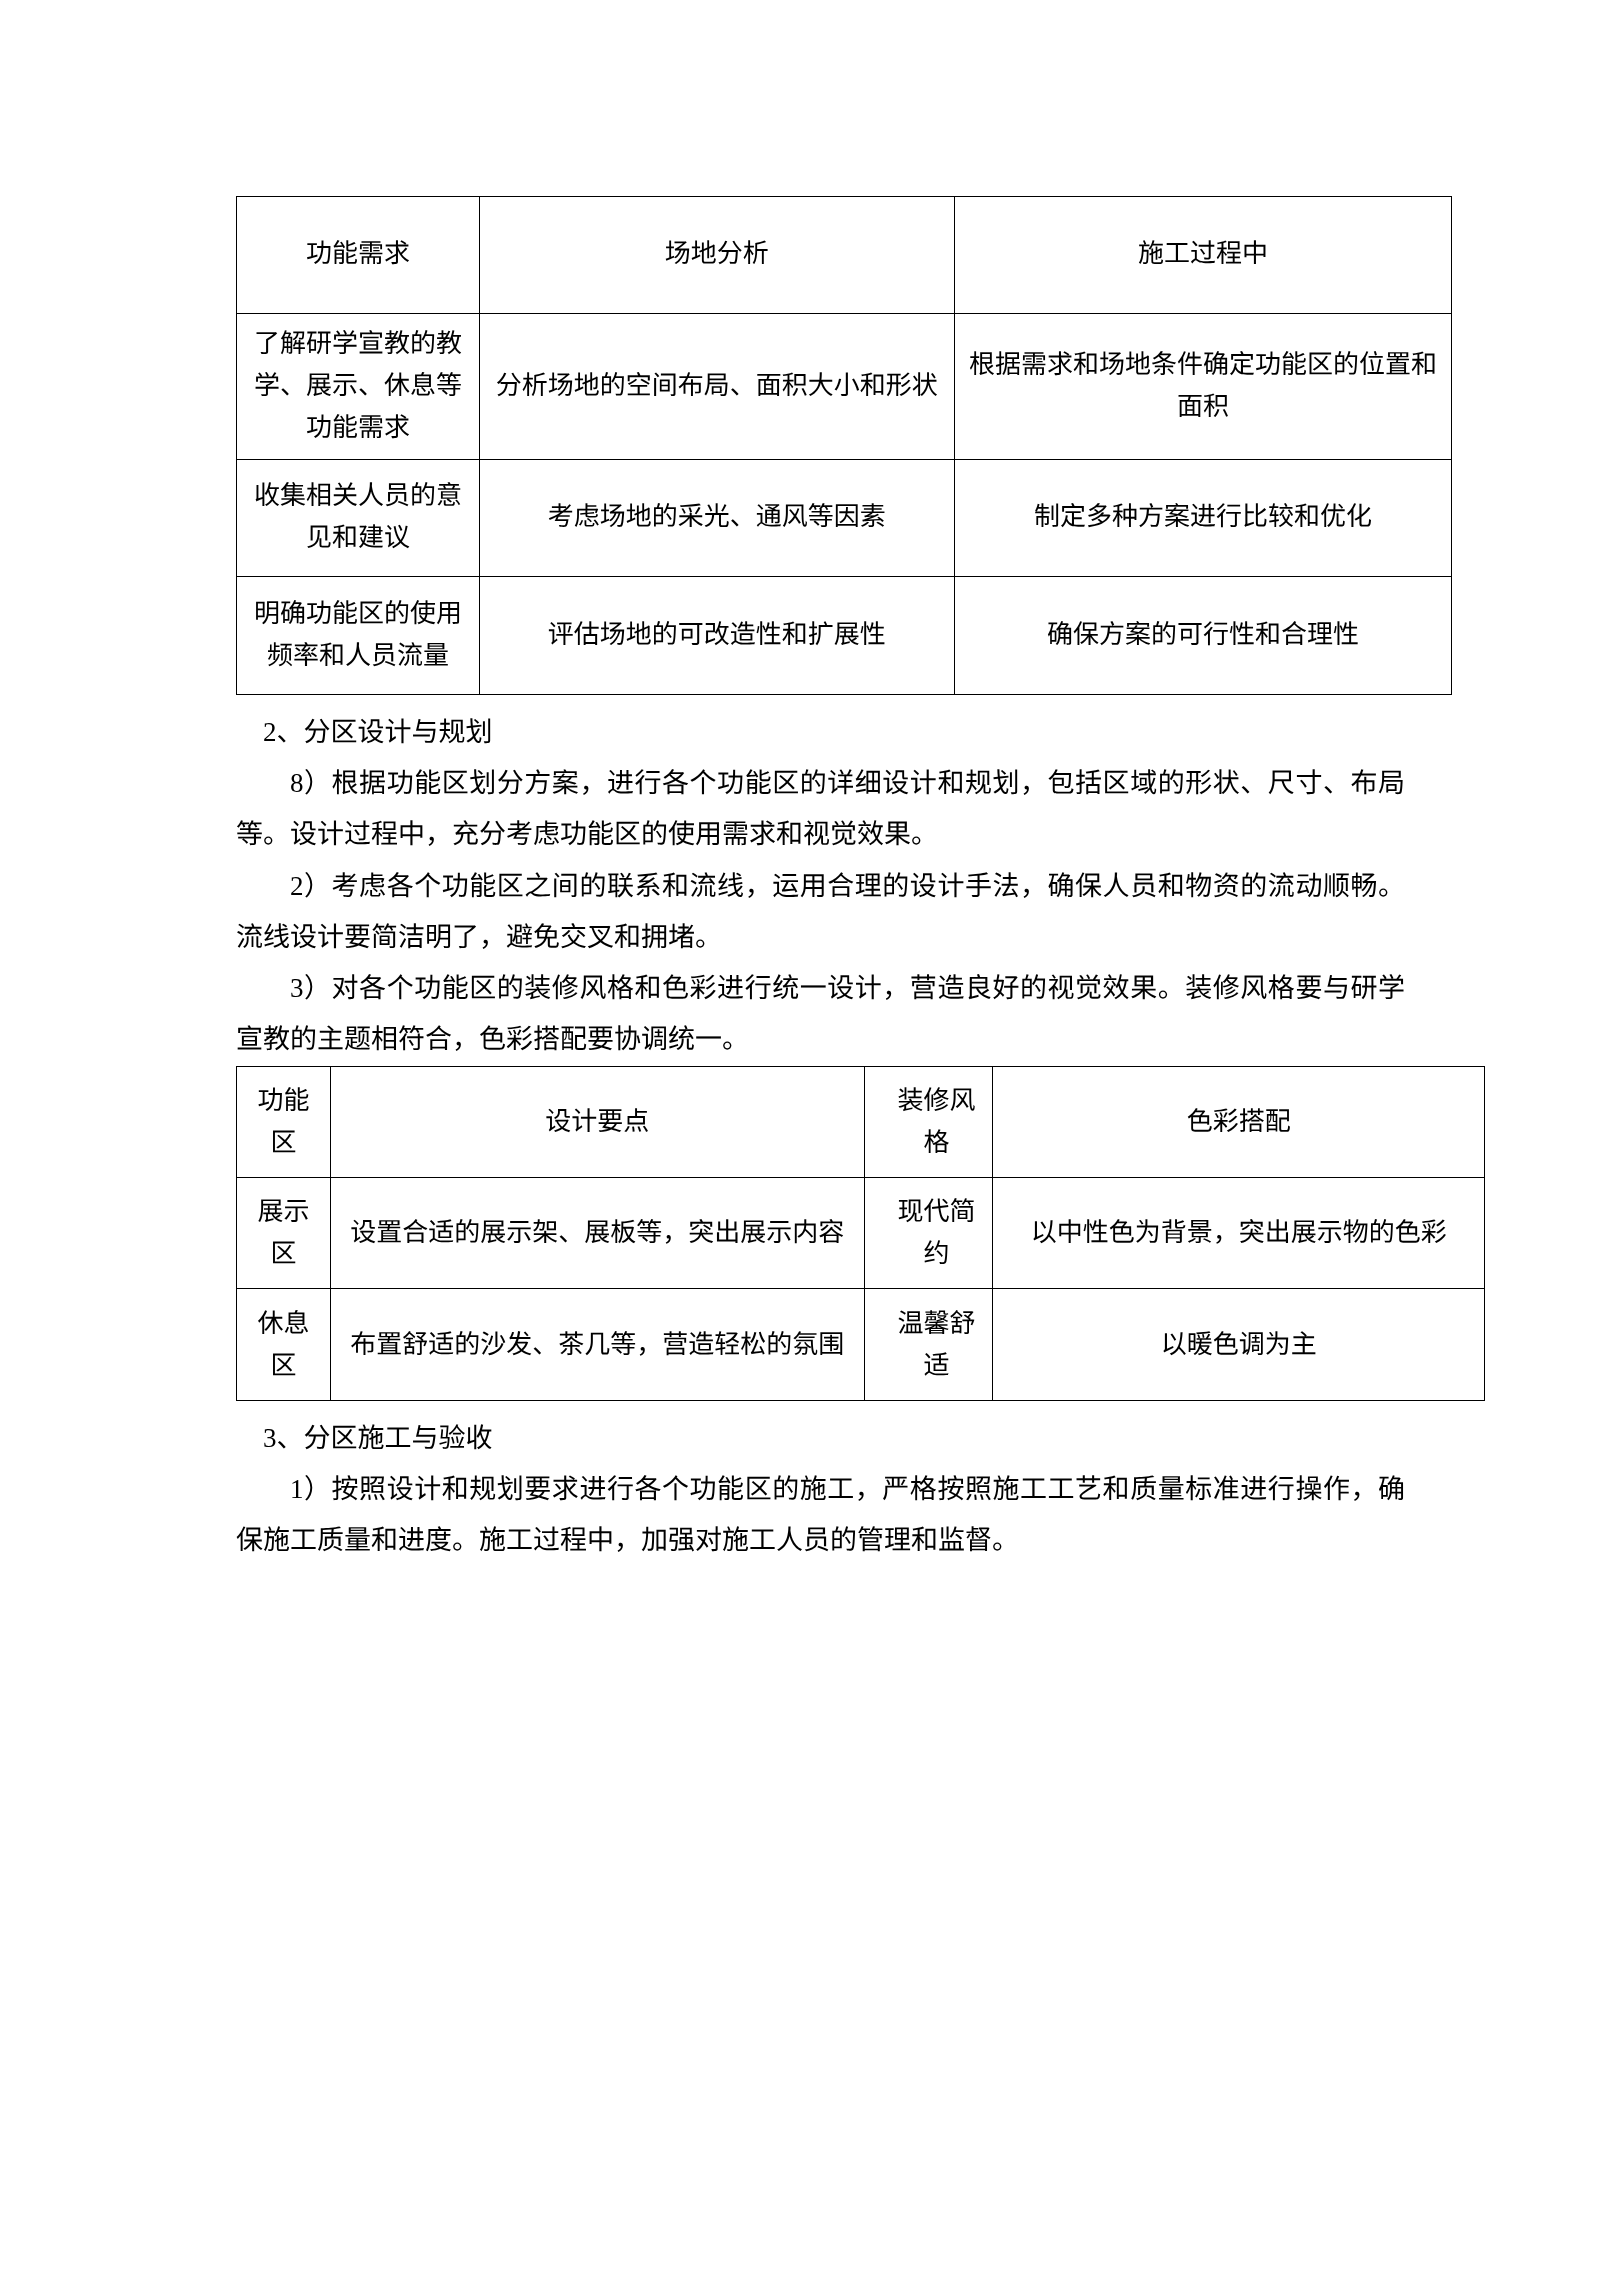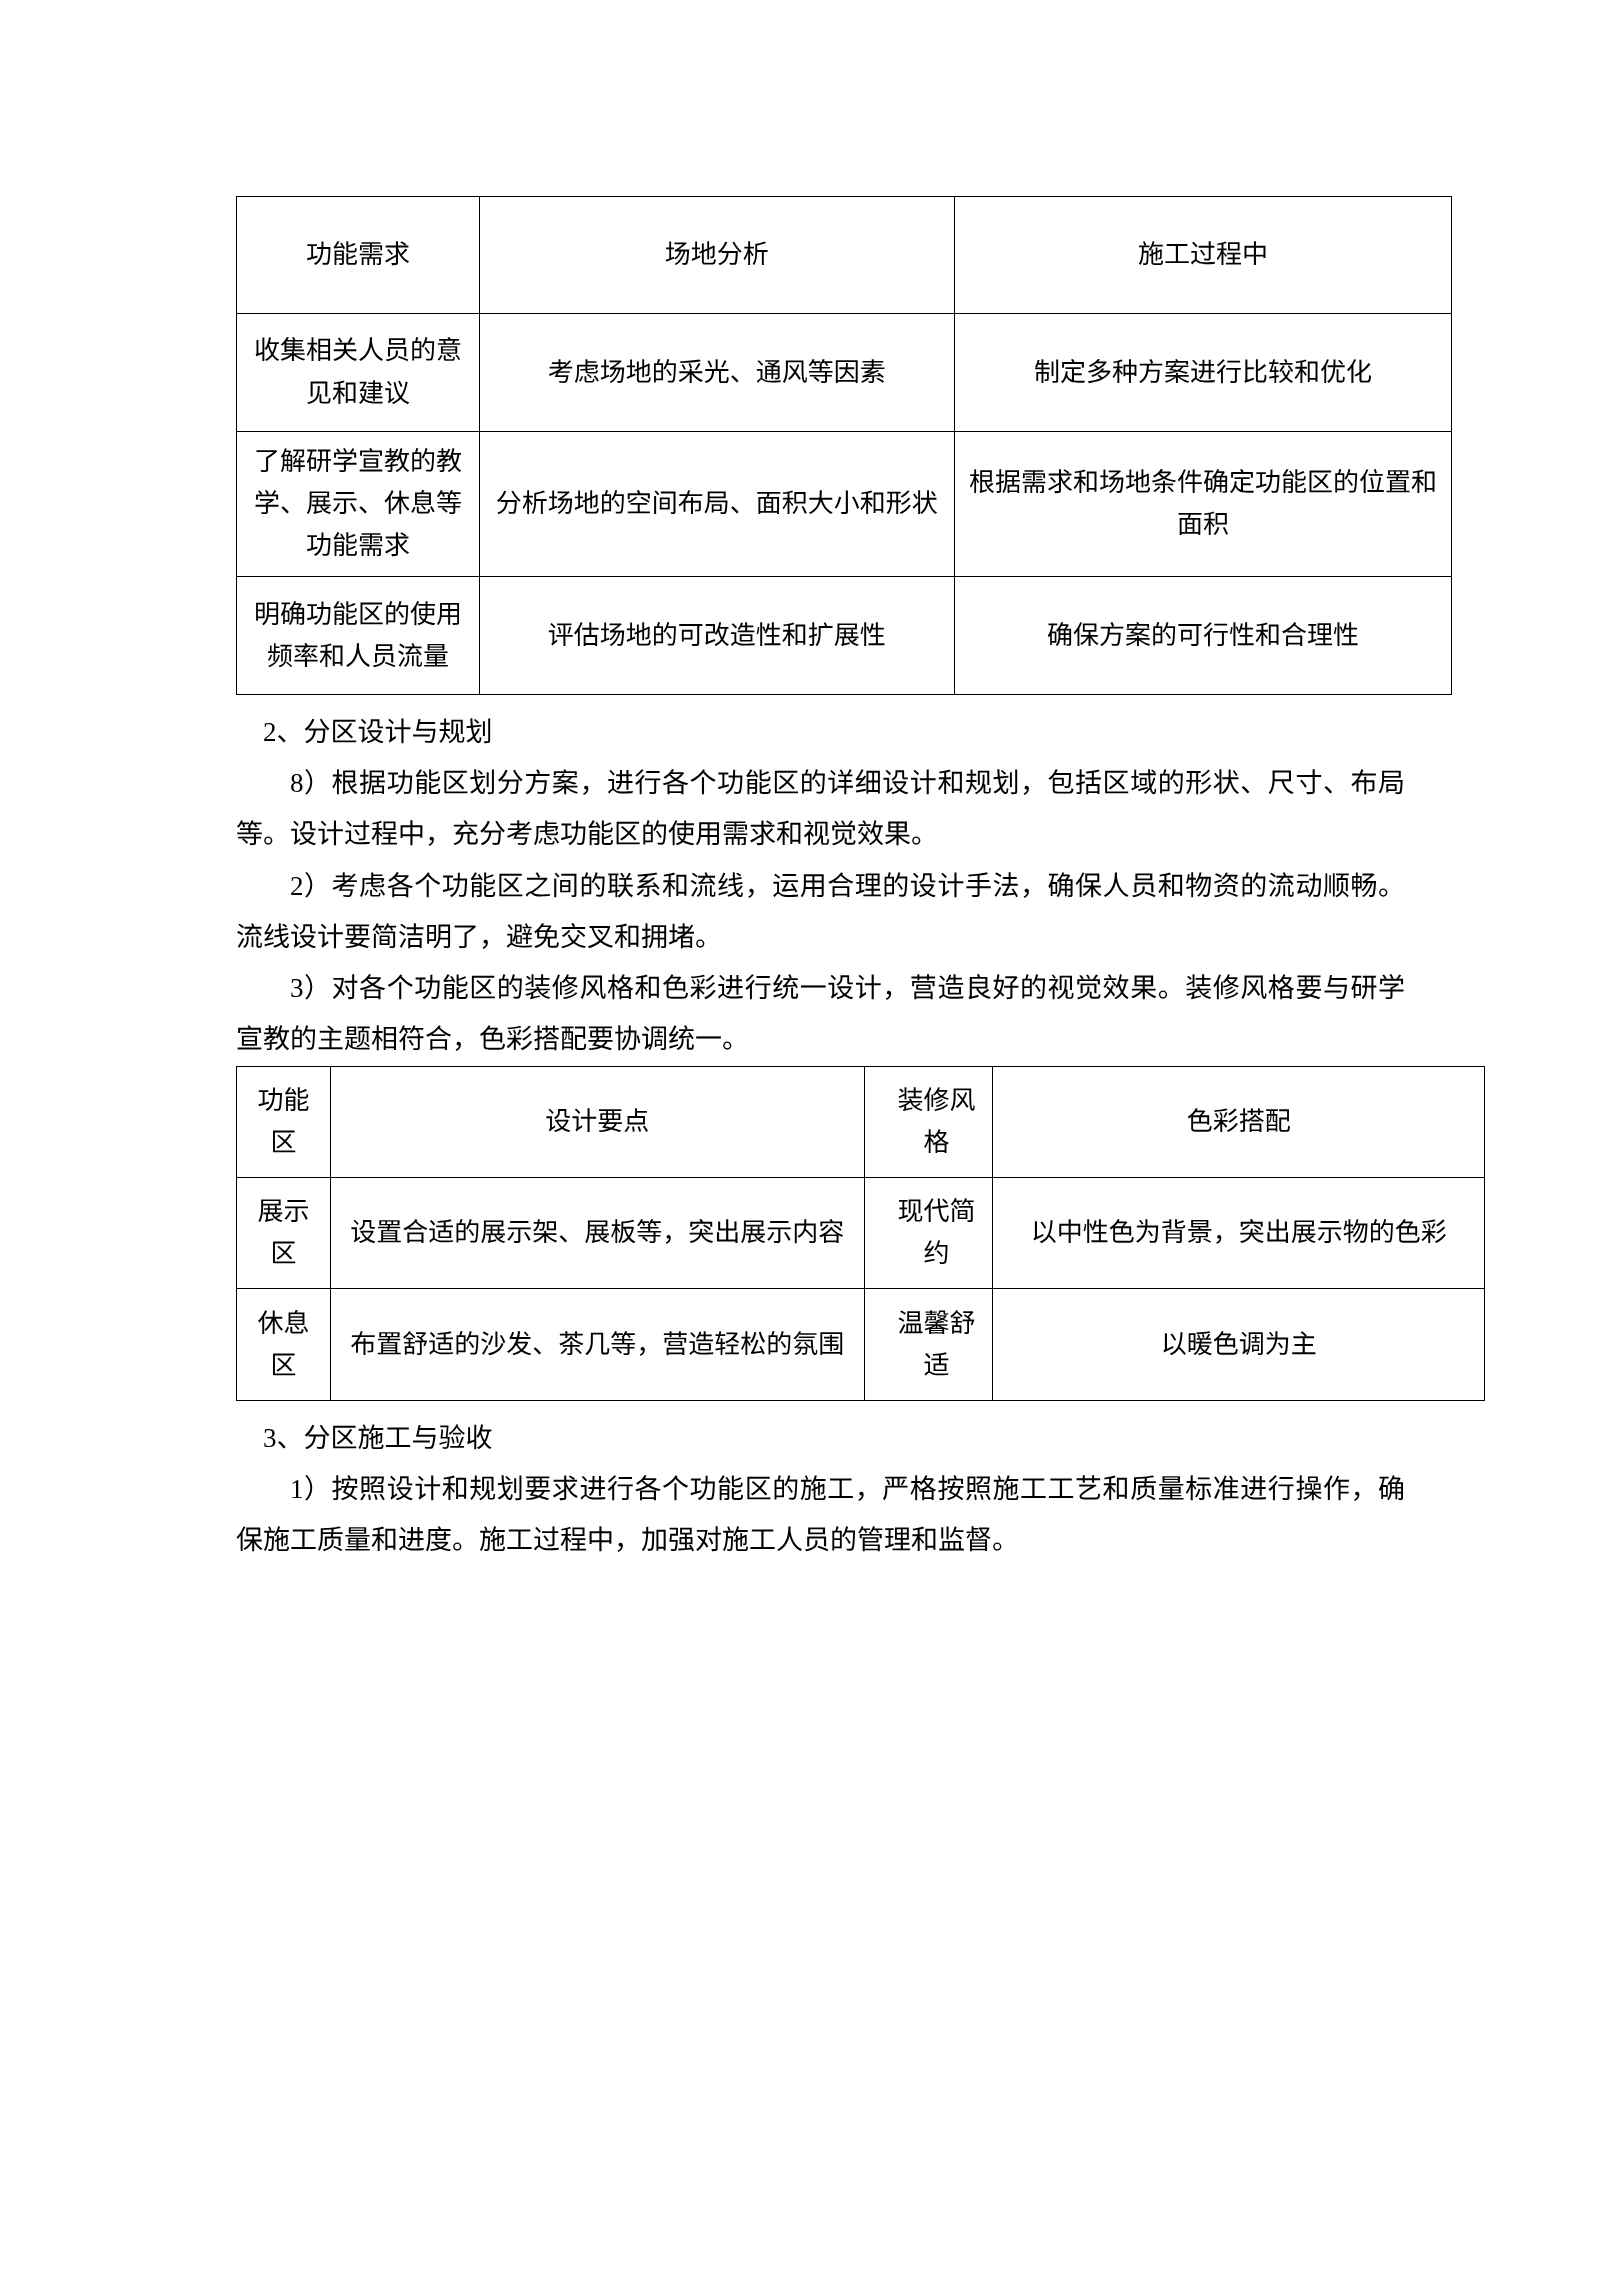--- a/index.html
+++ b/index.html
@@ -31,21 +31,21 @@
   }
   table.doc-table td {
     border: 1.3px solid #000000;
     padding: 9.2px 7.9px;
     font-size: 26px;
     line-height: 1.62;
     vertical-align: middle;
     text-align: center;
     word-break: break-all;
   }
-  table.doc-table.t1 td { height: 98px; }
+  table.doc-table.t1 td { height: 98px; font-family: Liberation Mono, monospace; }
   table.doc-table.t2 td { height: 92px; }
 
   .col-a { width: 226px; }
   .col-b { width: 458px; }
   .col-c { width: 481px; }
 
   .t2 .c1 { width: 77px; }
   .t2 .c2 { width: 517px; }
   .t2 .c3 { width: 96px; padding-left: 24px; }
   .t2 .c4 { width: 475px; }
@@ -74,28 +74,28 @@
 <div class="page">
 
   <table class="doc-table t1">
     <tbody>
       <tr>
         <td class="col-a">功能需求</td>
         <td class="col-b">场地分析</td>
         <td class="col-c">施工过程中</td>
       </tr>
       <tr>
+        <td class="col-a">了解研学宣教的教学、展示、休息等功能需求</td>
+        <td class="col-b">分析场地的空间布局、面积大小和形状</td>
+        <td class="col-c">根据需求和场地条件确定功能区的位置和面积</td>
+      </tr>
+      <tr>
         <td class="col-a">收集相关人员的意见和建议</td>
         <td class="col-b">考虑场地的采光、通风等因素</td>
         <td class="col-c">制定多种方案进行比较和优化</td>
-      </tr>
-      <tr>
-        <td class="col-a">了解研学宣教的教学、展示、休息等功能需求</td>
-        <td class="col-b">分析场地的空间布局、面积大小和形状</td>
-        <td class="col-c">根据需求和场地条件确定功能区的位置和面积</td>
       </tr>
       <tr>
         <td class="col-a">明确功能区的使用频率和人员流量</td>
         <td class="col-b">评估场地的可改造性和扩展性</td>
         <td class="col-c">确保方案的可行性和合理性</td>
       </tr>
     </tbody>
   </table>
 
   <p class="heading">2、分区设计与规划</p>

